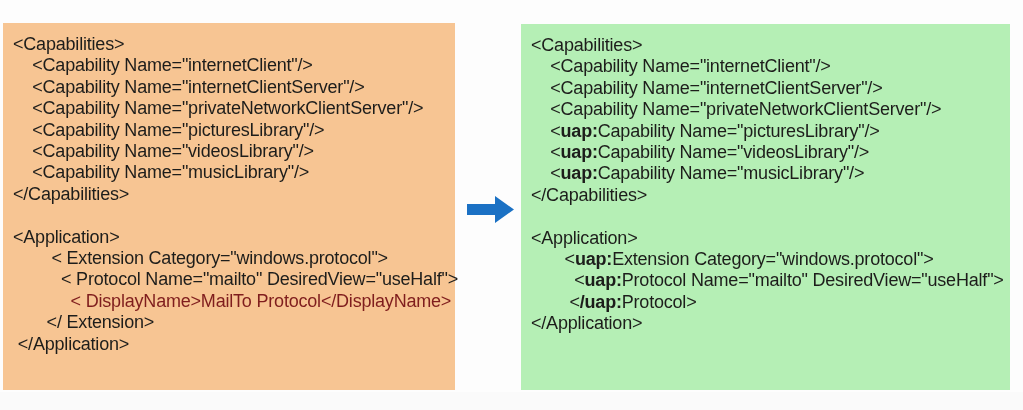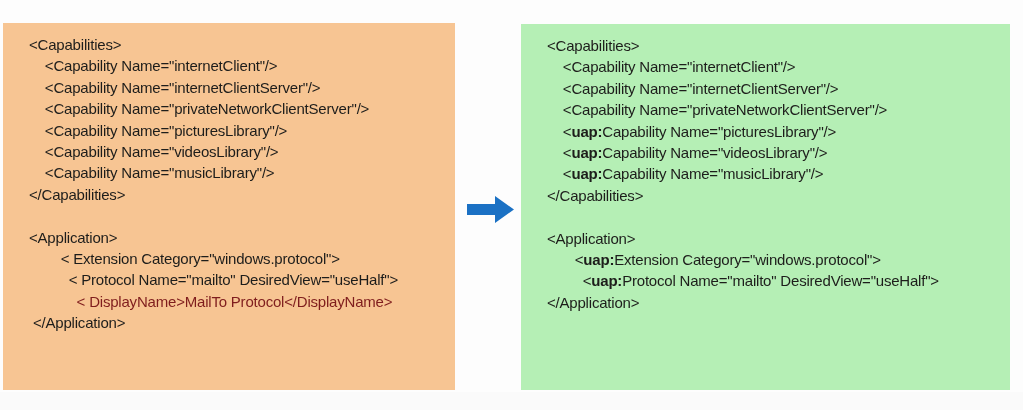--- a/index.html
+++ b/index.html
@@ -26,24 +26,23 @@
     height: 367px;
   }
   .panel-right {
     left: 521px;
     top: 24px;
     width: 489px;
     height: 366px;
   }
   .code-line {
     white-space: pre;
-    font-size: 15px;
+    font-size: 18px;
     line-height: 21.4px;
     letter-spacing: -0.2px;
-    margin-left: 16px;
   }
   .code-line .b { font-weight: 700; }
   .arrow-wrap {
     position: absolute;
     left: 467px;
     top: 196px;
     width: 47px;
     height: 27px;
   }
   .arrow-wrap svg { display: block; }
@@ -67,20 +66,21 @@
         <div class="code-line" style="color: rgb(29, 29, 27);"><span>    &lt;Capability Name="privateNetworkClientServer"/&gt;</span></div>
         <div class="code-line" style="color: rgb(29, 29, 27);"><span>    &lt;Capability Name="picturesLibrary"/&gt;</span></div>
         <div class="code-line" style="color: rgb(29, 29, 27);"><span>    &lt;Capability Name="videosLibrary"/&gt;</span></div>
         <div class="code-line" style="color: rgb(29, 29, 27);"><span>    &lt;Capability Name="musicLibrary"/&gt;</span></div>
         <div class="code-line" style="color: rgb(29, 29, 27);"><span>&lt;/Capabilities&gt;</span></div>
         <div class="code-line" style="color: rgb(29, 29, 27);">&nbsp;</div>
         <div class="code-line" style="color: rgb(29, 29, 27);"><span>&lt;Application&gt;</span></div>
         <div class="code-line" style="color: rgb(29, 29, 27);"><span>        &lt; Extension Category="windows.protocol"&gt;</span></div>
         <div class="code-line" style="color: rgb(29, 29, 27);"><span>          &lt; Protocol Name="mailto" DesiredView="useHalf"&gt;</span></div>
         <div class="code-line" style="color: #7f1d1d;"><span>            &lt; DisplayName&gt;MailTo Protocol&lt;/DisplayName&gt;</span></div>
+        <div class="code-line" style="color: rgb(29, 29, 27);"><span>       &lt;/ Extension&gt;</span></div>
         <div class="code-line" style="color: rgb(29, 29, 27);"><span> &lt;/Application&gt;</span></div>
       </div>
   </div>
 
   <div class="arrow-wrap">
     <svg width="47" height="27" viewBox="0 0 47 27" xmlns="http://www.w3.org/2000/svg">
       <polygon points="0,8 28,8 28,0 47,13.5 28,27 28,19 0,19" fill="#1b71c4"></polygon>
     </svg>
   </div>
 
@@ -91,18 +91,19 @@
         <div class="code-line" style="color: rgb(29, 29, 27);"><span>    &lt;Capability Name="internetClientServer"/&gt;</span></div>
         <div class="code-line" style="color: rgb(29, 29, 27);"><span>    &lt;Capability Name="privateNetworkClientServer"/&gt;</span></div>
         <div class="code-line" style="color: rgb(29, 29, 27);"><span>    &lt;</span><span class="b">uap:</span><span>Capability Name="picturesLibrary"/&gt;</span></div>
         <div class="code-line" style="color: rgb(29, 29, 27);"><span>    &lt;</span><span class="b">uap:</span><span>Capability Name="videosLibrary"/&gt;</span></div>
         <div class="code-line" style="color: rgb(29, 29, 27);"><span>    &lt;</span><span class="b">uap:</span><span>Capability Name="musicLibrary"/&gt;</span></div>
         <div class="code-line" style="color: rgb(29, 29, 27);"><span>&lt;/Capabilities&gt;</span></div>
         <div class="code-line" style="color: rgb(29, 29, 27);">&nbsp;</div>
         <div class="code-line" style="color: rgb(29, 29, 27);"><span>&lt;Application&gt;</span></div>
         <div class="code-line" style="color: rgb(29, 29, 27);"><span>       &lt;</span><span class="b">uap:</span><span>Extension Category="windows.protocol"&gt;</span></div>
         <div class="code-line" style="color: rgb(29, 29, 27);"><span>         &lt;</span><span class="b">uap:</span><span>Protocol Name="mailto" DesiredView="useHalf"&gt;</span></div>
+        <div class="code-line" style="color: rgb(29, 29, 27);"><span>        &lt;</span><span class="b">/uap:</span><span>Protocol&gt;</span></div>
         <div class="code-line" style="color: rgb(29, 29, 27);"><span>&lt;/Application&gt;</span></div>
       </div>
   </div>
 
   <div class="bottom-strip"></div>
 </div>
 
 </body></html>

